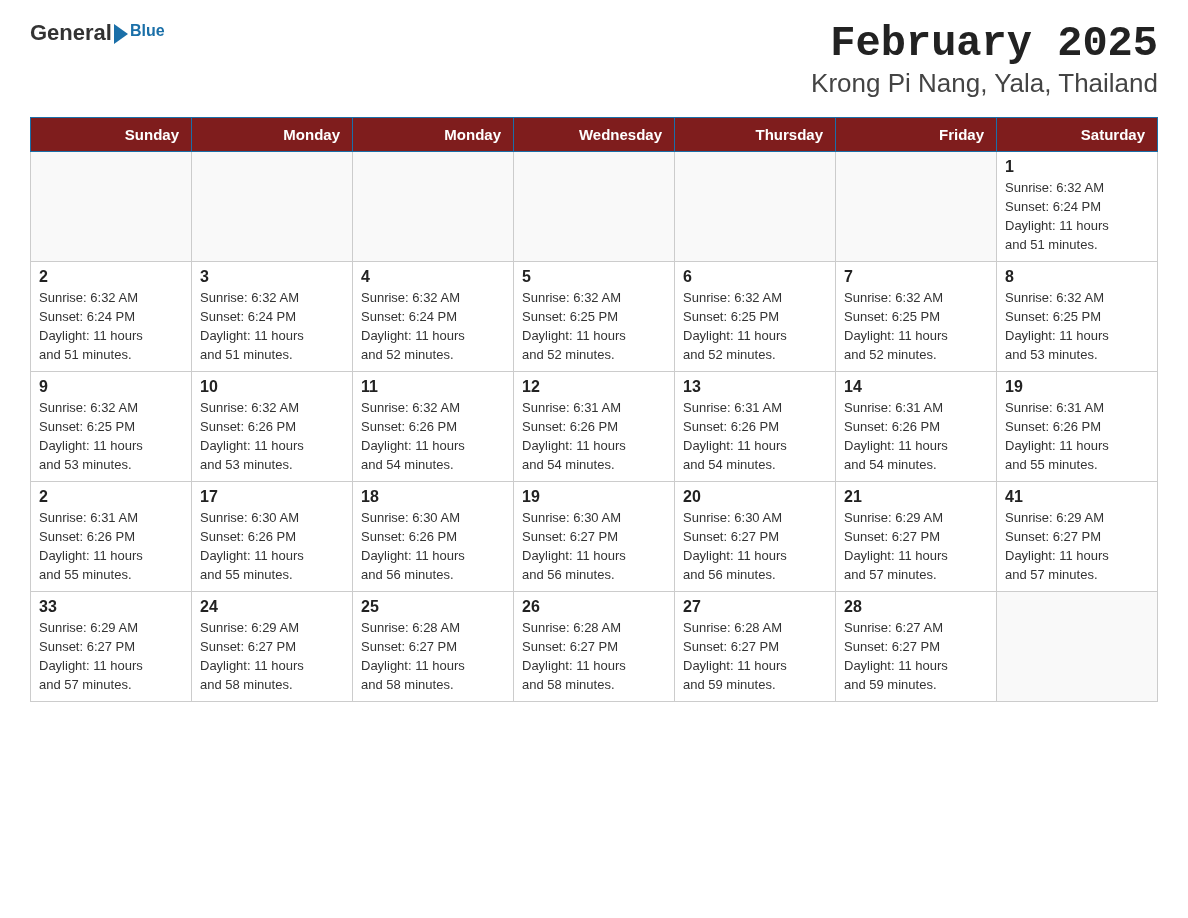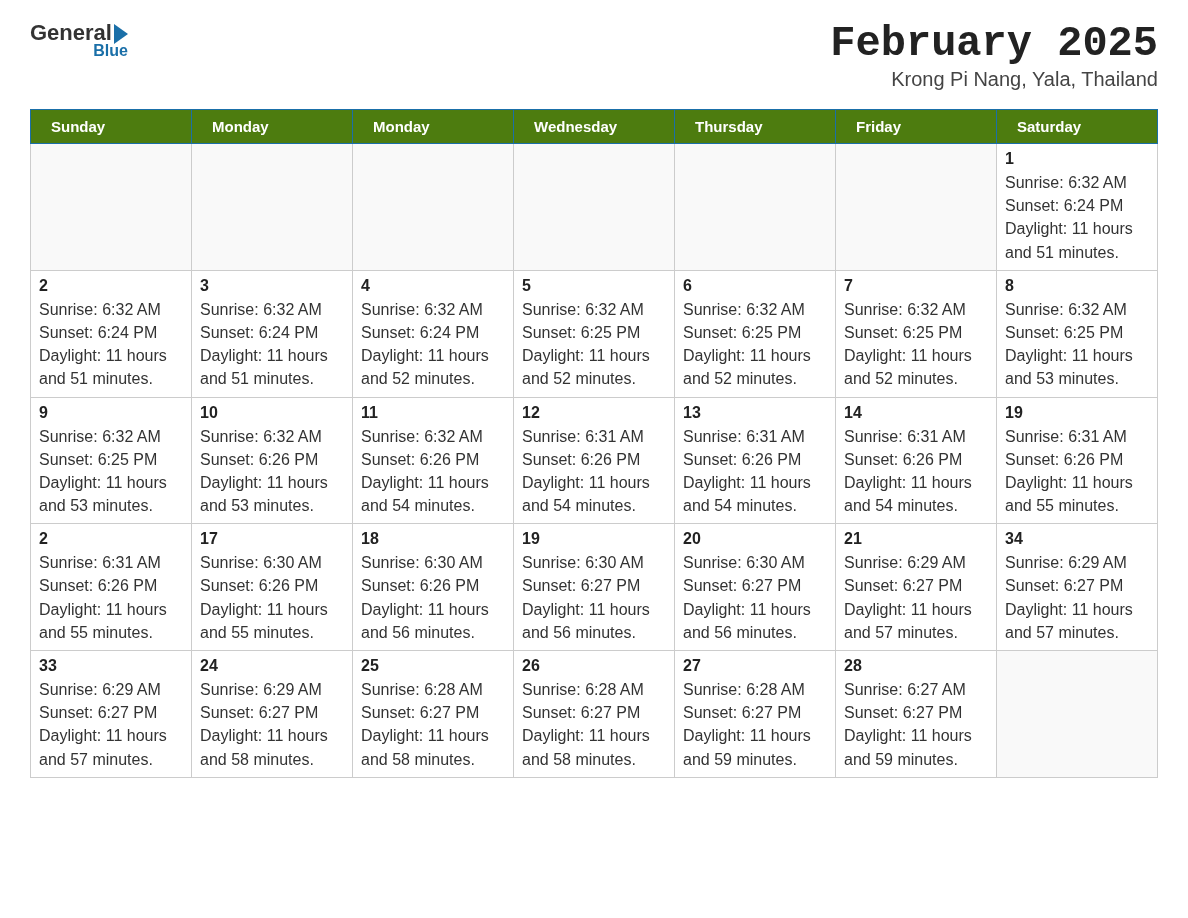--- a/index.html
+++ b/index.html
@@ -12,22 +12,22 @@
       min-height: 918px;
     }
     .header {
       display: flex;
       justify-content: space-between;
       align-items: flex-start;
       margin-bottom: 18px;
     }
     .logo {
       display: flex;
-      flex-direction: column;
-      align-items: flex-end;
+      flex-direction: row;
+      align-items: center;
     }
     .logo-top {
       display: flex;
       align-items: center;
     }
     .logo-general {
       font-size: 22px;
       font-weight: bold;
       color: #333;
     }
@@ -50,54 +50,54 @@
     .title-block {
       text-align: right;
     }
     .title-block h1 {
       font-size: 42px;
       font-weight: bold;
       color: #222;
       font-family: Liberation Mono, monospace;
     }
     .title-block h2 {
-      font-size: 20px;
+      font-size: 26px;
       font-weight: normal;
       color: #444;
     }
     .calendar {
       width: 100%;
       border-collapse: collapse;
       border: 1px solid #aaa;
     }
     .calendar thead tr th {
-      background-color: #4d7c0f;
+      background-color: #7f1d1d;
       color: #fff;
       font-size: 15px;
       font-weight: bold;
-      padding: 8px 20px;
-      text-align: left;
+      padding: 8px 12px;
+      text-align: right;
       border: 1px solid #1a6fa8;
     }
     .calendar tbody tr td {
       vertical-align: top;
       border: 1px solid #ccc;
       padding: 6px 8px;
       width: 14.28%;
       min-height: 110px;
       height: 110px;
     }
     .day-num {
       font-size: 16px;
       font-weight: bold;
       color: #222;
       margin-bottom: 3px;
     }
     .day-info {
-      font-size: 16px;
+      font-size: 13px;
       color: #333;
       line-height: 1.45;
     }
     .empty-cell {
       background: #f9f9f9;
     }
     .row-divider td {
       border-top: 2px solid #1a6fa8;
     }
   </style>
@@ -285,21 +285,21 @@
 and 56 minutes.</div>
         </td>
         <td>
           <div class="day-num">21</div>
           <div class="day-info" style="white-space: pre-line;">Sunrise: 6:29 AM
 Sunset: 6:27 PM
 Daylight: 11 hours
 and 57 minutes.</div>
         </td>
         <td>
-          <div class="day-num">34</div>
+          <div class="day-num">41</div>
           <div class="day-info" style="white-space: pre-line;">Sunrise: 6:29 AM
 Sunset: 6:27 PM
 Daylight: 11 hours
 and 57 minutes.</div>
         </td>
       </tr>
       <tr class="row-divider">
         <td>
           <div class="day-num">33</div>
           <div class="day-info" style="white-space: pre-line;">Sunrise: 6:29 AM

